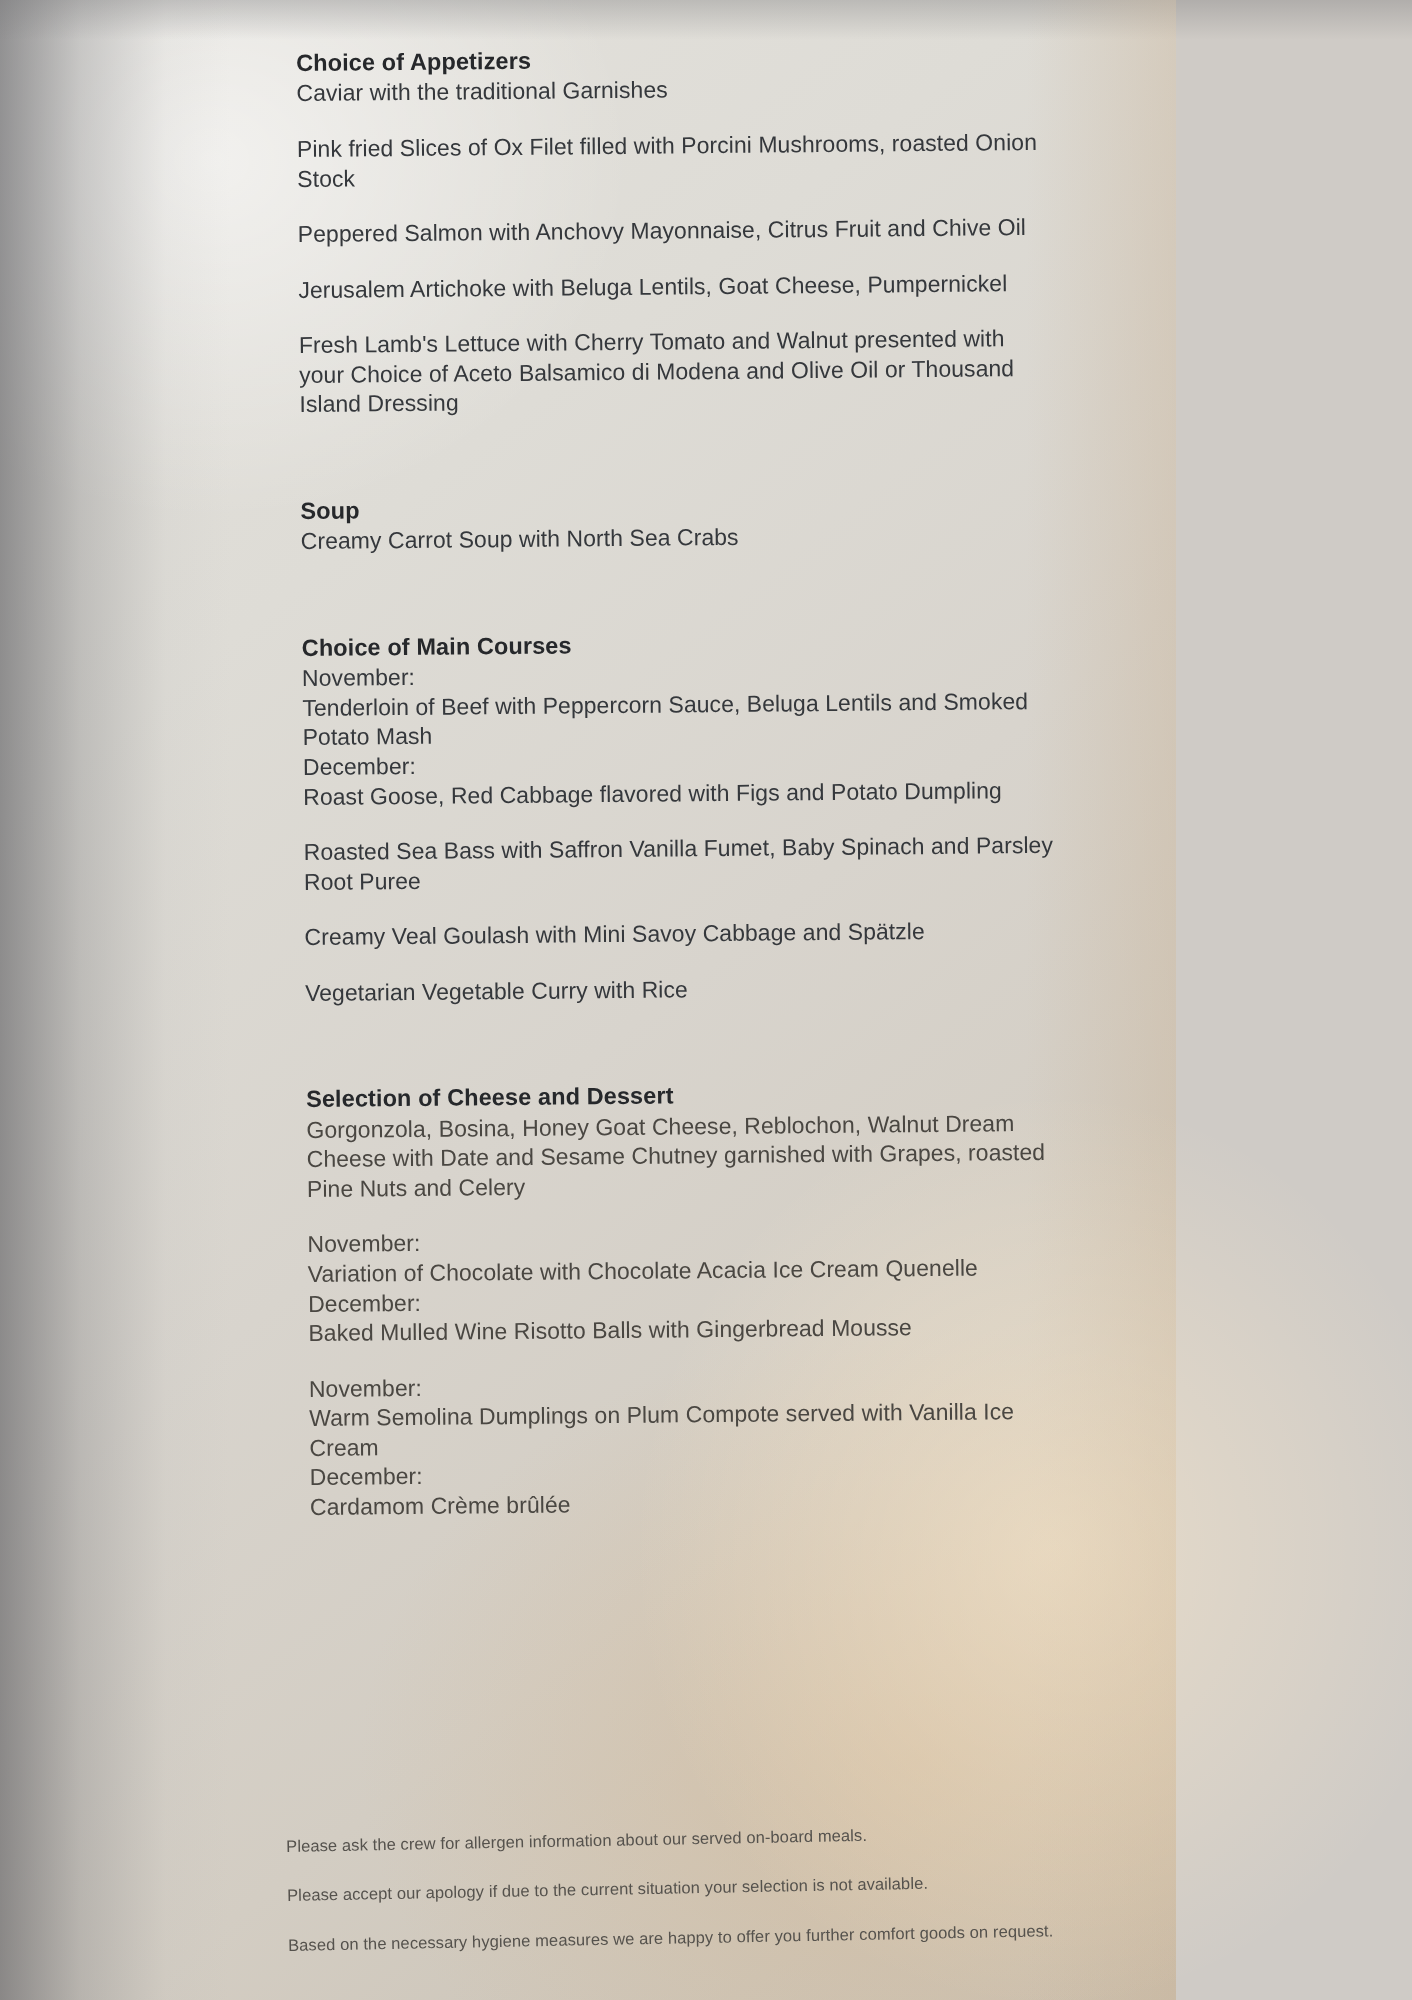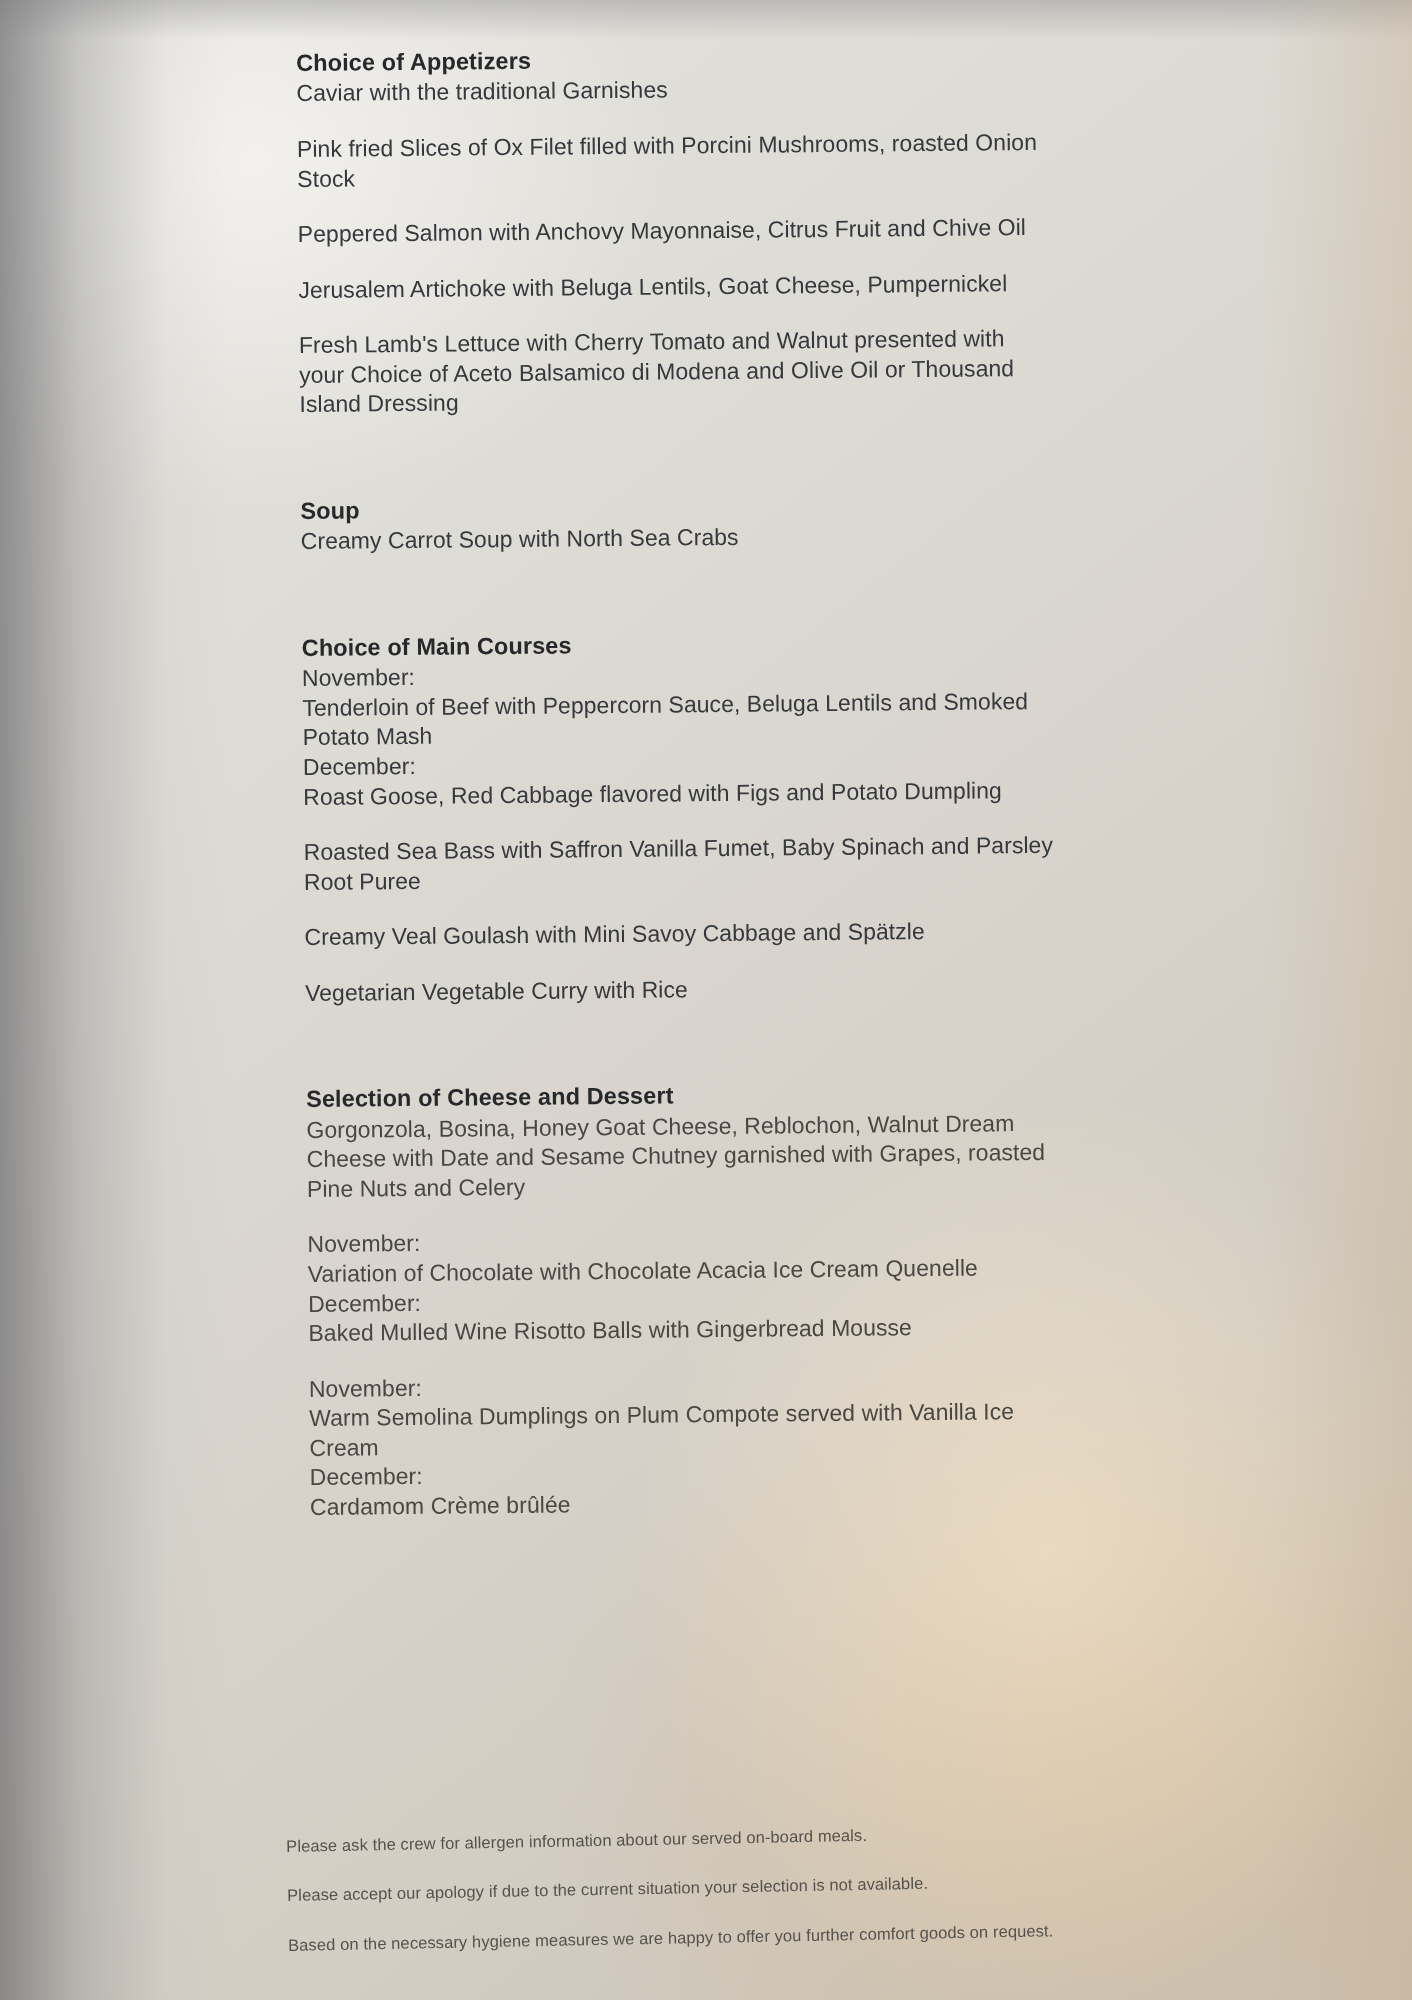--- a/index.html
+++ b/index.html
@@ -10,21 +10,21 @@
     width: 1412px;
     height: 2000px;
     overflow: hidden;
     background: #cfcbc6;
     font-family: "Liberation Sans", sans-serif;
   }
 
   
   #page {
     position: relative;
-    width: 1412px;
+    width: 1176px;
     height: 2000px;
     background:
       radial-gradient(ellipse 900px 700px at 78% 88%, rgba(214,186,150,0.55) 0%, rgba(214,186,150,0.0) 62%),
       radial-gradient(ellipse 700px 600px at 18% 8%, rgba(255,255,255,0.55) 0%, rgba(255,255,255,0.0) 60%),
       linear-gradient(142deg, #e4e2dd 0%, #dedcd6 28%, #d8d4cd 52%, #d3cdc3 72%, #cdc5b8 88%, #c9c0b2 100%);
   }
   
   #edge-left {
     position: absolute;
     left: 0; top: 0;

